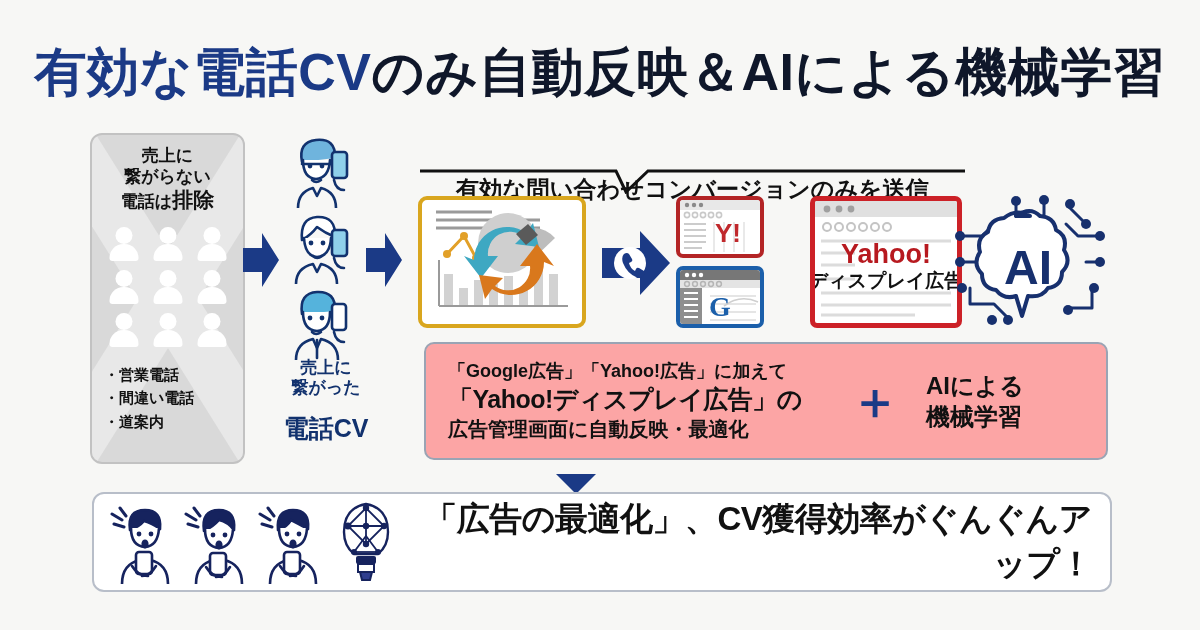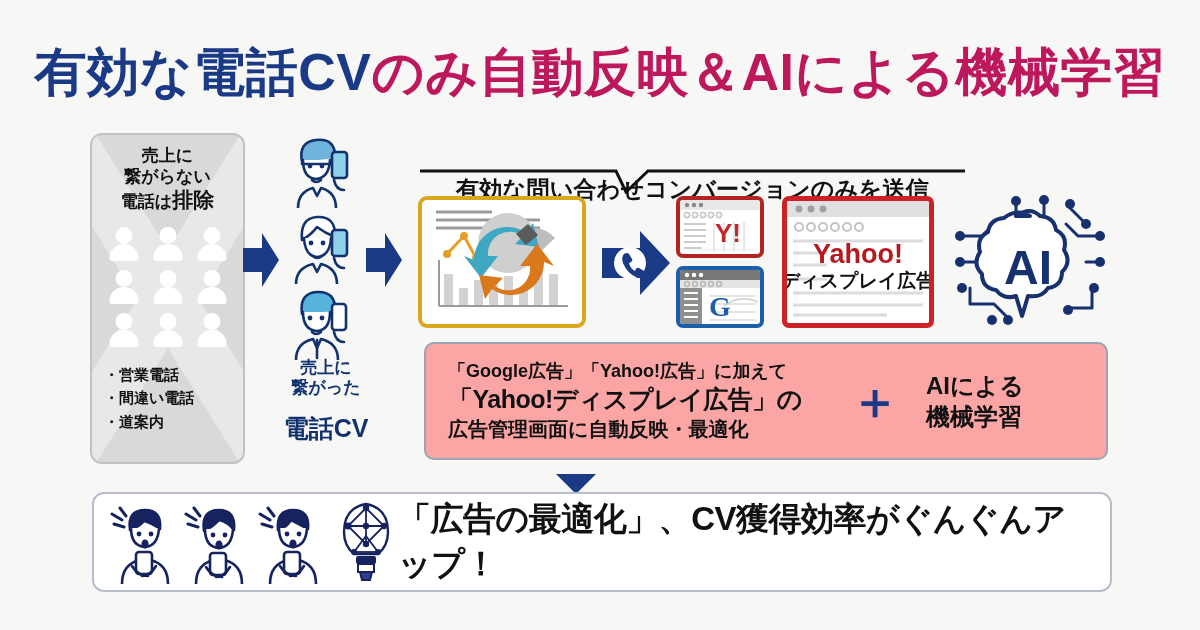--- a/index.html
+++ b/index.html
@@ -13,21 +13,21 @@
   }
   .stage { position:relative; width:1200px; height:630px; }
 
   
   #title {
     position:absolute; left:0; top:38px; width:1200px;
     text-align:center; white-space:nowrap;
     font-size:52px; font-weight:bold; letter-spacing:0.5px;
   }
   #title .nv { color:#1b3a86; }
-  #title .bk { color:#be185d; }
+  #title .bk { color:#0f172a; }
 
   
   #excluded-panel {
     position:absolute; left:90px; top:133px; width:155px; height:331px;
     background:#d9d9d9; border:2px solid #c2c2c2; border-radius:12px;
     overflow:hidden;
   }
   #excluded-panel .xwash { position:absolute; inset:0; }
   #excluded-panel .xwash::before,
   #excluded-panel .xwash::after {
@@ -92,21 +92,21 @@
     background:#fff; border:4px solid #d9a61e; border-radius:9px; overflow:hidden;
   }
 
   
   #phone-arrow { position:absolute; left:600px; top:228px; width:72px; height:70px; }
 
   
   .adwin { position:absolute; background:#fff; border-radius:7px; overflow:hidden; }
   #ad-yahoo-search { left:676px; top:196px; width:88px; height:62px; border:4px solid #b32425; }
   #ad-google       { left:676px; top:266px; width:88px; height:62px; border:4px solid #1b5faa; }
-  #ad-yahoo-display{ left:782px; top:196px; width:152px; height:132px; border:5px solid #cc2127; }
+  #ad-yahoo-display{ left:810px; top:196px; width:152px; height:132px; border:5px solid #cc2127; }
 
   
   #ai-brain { position:absolute; left:952px; top:192px; width:156px; height:140px; }
 
   
   #feature-box {
     position:absolute; left:424px; top:342px; width:684px; height:118px;
     background:#fca5a5; border:2px solid #9aa4b4; border-radius:10px;
     display:flex; align-items:center;
   }
@@ -122,21 +122,21 @@
   
   #result-banner {
     position:absolute; left:92px; top:492px; width:1020px; height:100px;
     background:#fff; border:2px solid #b8bec9; border-radius:12px;
     display:flex; align-items:center;
   }
   #result-people { display:flex; align-items:flex-end; padding-left:14px; gap:2px; }
   .happy { width:72px; height:80px; }
   #bulb-icon { width:64px; height:84px; margin-left:4px; }
   #result-text {
-    flex:1; text-align:left; font-size:33px; font-weight:bold;
+    flex:1; text-align:right; font-size:33px; font-weight:bold;
     color:#111; letter-spacing:-0.5px; padding-right:18px;
   }
   #banner-notch { position:absolute; left:556px; top:474px; width:40px; height:22px; }
 </style>
 </head>
 <body>
 
 <div class="stage">
 
   <div id="title">

